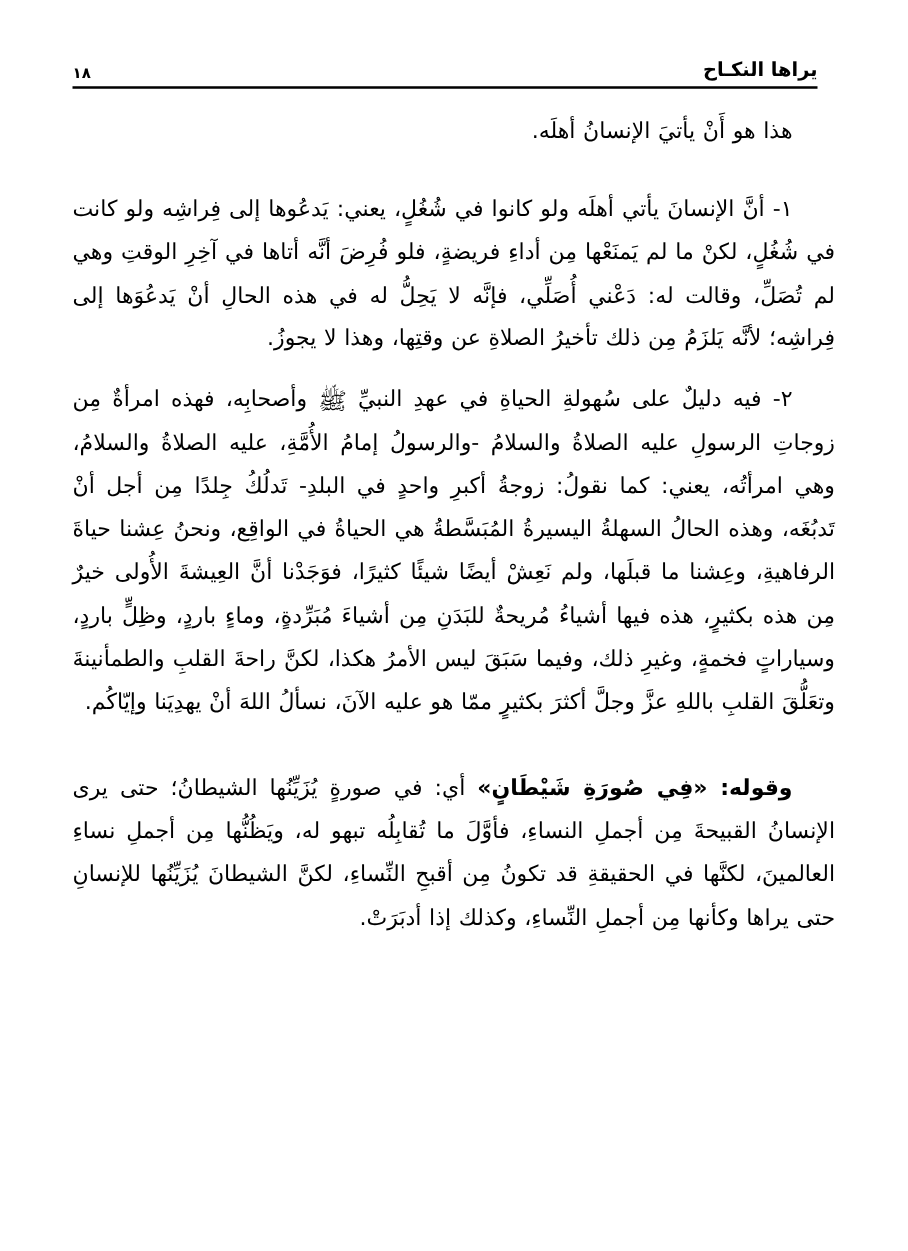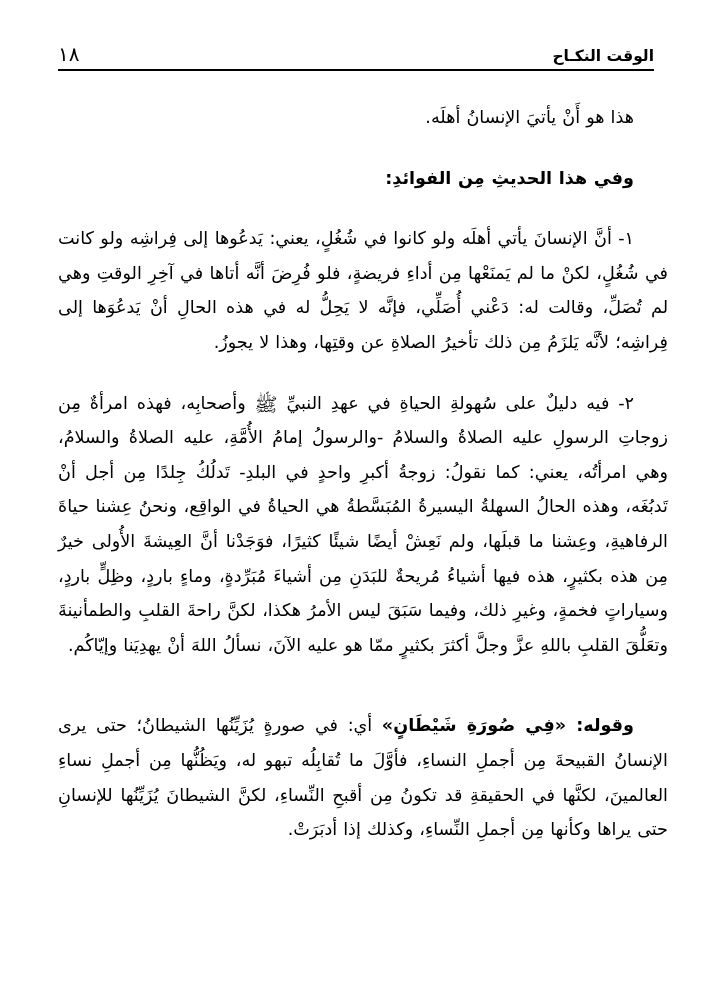--- a/index.html
+++ b/index.html
@@ -39,22 +39,22 @@
     height: 28px;
   }
   .header-title {
     font-size: 15.5px;
     font-weight: bold;
     letter-spacing: 0px;
     line-height: 1;
     white-space: nowrap;
   }
   .header-pageno {
-    font-size: 20px;
-    font-weight: normal;
+    font-size: 12px;
+    font-weight: bold;
     line-height: 1;
     direction: rtl;
   }
   .header-rule {
     margin-top: 5px;
     height: 2px;
     background: #000;
     width: 100%;
   }
 
@@ -65,21 +65,21 @@
     right: 58px;
     left: 58px;
     direction: rtl;
     text-align: justify;
     text-align-last: right;
   }
 
   .para {
     font-size: 17.6px;
     line-height: 34.6px;
-    margin: 12px 0 0 0;
+    margin: 0 0 0 0;
     text-align: justify;
     text-align-last: right;
     word-spacing: 0.5px;
   }
 
   .para.indent {
     text-indent: 34px;
   }
 
   .para.bold {
@@ -99,33 +99,32 @@
     font-weight: bold;
   }
 </style>
 </head>
 <body>
 
 <div class="page">
 
   <div class="header">
     <div class="header-inner">
-      <div class="header-title">الوقت النكـاح</div>
+      <div class="header-title">يراها النكـاح</div>
       <div class="header-pageno">١٨</div>
     </div>
     <div class="header-rule"></div>
   </div>
 
   <div class="content">
 
     <p class="para indent">هذا هو أَنْ يأتيَ الإنسانُ أهلَه.</p>
 
     <div class="gap-m"></div>
 
-    <p class="para bold indent">وفي هذا الحديثِ مِن الفوائدِ:</p>
 
     <div class="gap-m"></div>
 
     <p class="para indent">١- أنَّ الإنسانَ يأتي أهلَه ولو كانوا في شُغُلٍ، يعني: يَدعُوها إلى فِراشِه ولو كانت في شُغُلٍ، لكنْ ما لم يَمنَعْها مِن أداءِ فريضةٍ، فلو فُرِضَ أنَّه أتاها في آخِرِ الوقتِ وهي لم تُصَلِّ، وقالت له: دَعْني أُصَلِّي، فإنَّه لا يَحِلُّ له في هذه الحالِ أنْ يَدعُوَها إلى فِراشِه؛ لأنَّه يَلزَمُ مِن ذلك تأخيرُ الصلاةِ عن وقتِها، وهذا لا يجوزُ.</p>
 
     <div class="gap-m"></div>
 
     <p class="para indent"><span>٢- فيه دليلٌ على سُهولةِ الحياةِ في عهدِ النبيِّ </span><span class="salla">ﷺ</span><span> وأصحابِه، فهذه امرأةٌ مِن زوجاتِ الرسولِ عليه الصلاةُ والسلامُ -والرسولُ إمامُ الأُمَّةِ، عليه الصلاةُ والسلامُ، وهي امرأتُه، يعني: كما نقولُ: زوجةُ أكبرِ واحدٍ في البلدِ- تَدلُكُ جِلدًا مِن أجل أنْ تَدبُغَه، وهذه الحالُ السهلةُ اليسيرةُ المُبَسَّطةُ هي الحياةُ في الواقِع، ونحنُ عِشنا حياةَ الرفاهيةِ، وعِشنا ما قبلَها، ولم نَعِشْ أيضًا شيئًا كثيرًا، فوَجَدْنا أنَّ العِيشةَ الأُولى خيرٌ مِن هذه بكثيرٍ، هذه فيها أشياءُ مُريحةٌ للبَدَنِ مِن أشياءَ مُبَرِّدةٍ، وماءٍ باردٍ، وظِلٍّ باردٍ، وسياراتٍ فخمةٍ، وغيرِ ذلك، وفيما سَبَقَ ليس الأمرُ هكذا، لكنَّ راحةَ القلبِ والطمأنينةَ وتعَلُّقَ القلبِ باللهِ عزَّ وجلَّ أكثرَ بكثيرٍ ممّا هو عليه الآنَ، نسألُ اللهَ أنْ يهدِيَنا وإيّاكُم.</span></p>
 
     <div class="gap-l"></div>

